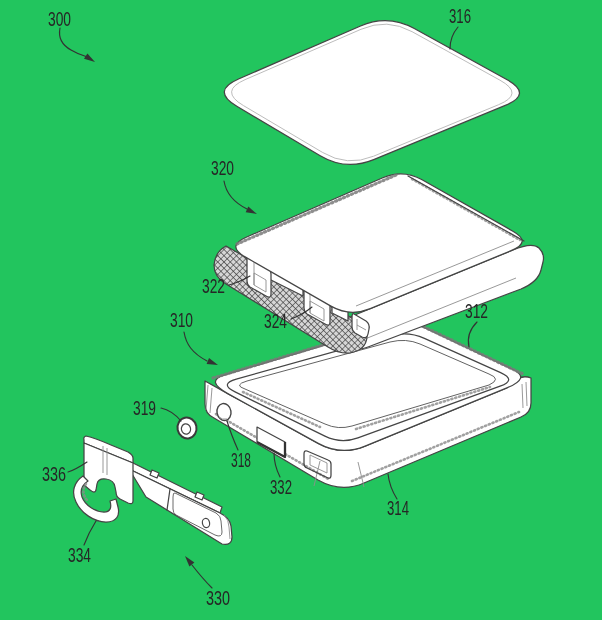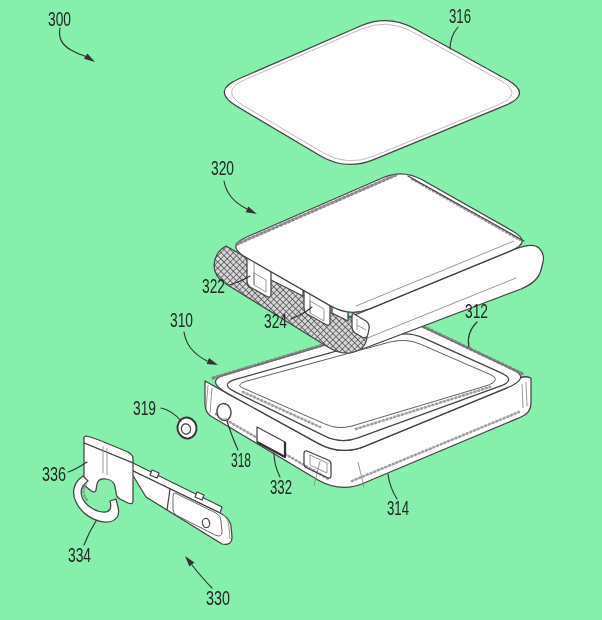--- a/index.html
+++ b/index.html
@@ -1,16 +1,16 @@
 <!DOCTYPE html>
 <html><head>
 <meta charset="utf-8">
 <style>
   html,body{margin:0;padding:0;background:#ffffff;}
-  .canvas{position:relative;width:602px;height:620px;background:#86efac;overflow:hidden;}
+  .canvas{position:relative;width:602px;height:620px;background:#22c55e;overflow:hidden;}
   svg{position:absolute;left:0;top:0;}
   .lbl{font-family:"Liberation Sans",sans-serif;font-size:20px;fill:#262626;}
   .ln{stroke:#454545;stroke-width:1.25;fill:none;stroke-linecap:round;stroke-linejoin:round;}
   .lnw{stroke:#454545;stroke-width:1.25;fill:#ffffff;stroke-linejoin:round;}
   .thin{stroke:#8d8d8d;stroke-width:0.9;fill:none;}
   .leader{stroke:#333333;stroke-width:1.15;fill:none;stroke-linecap:round;}
   .ahead{fill:#333333;stroke:none;}
   .chain{stroke:#7a7a7a;stroke-width:3.2;fill:none;stroke-linecap:round;stroke-dasharray:1.2 3.1;opacity:.85;}
   .chain2{stroke:#8a8a8a;stroke-width:2.6;fill:none;stroke-linecap:round;stroke-dasharray:1.1 2.9;opacity:.8;}
 </style>

